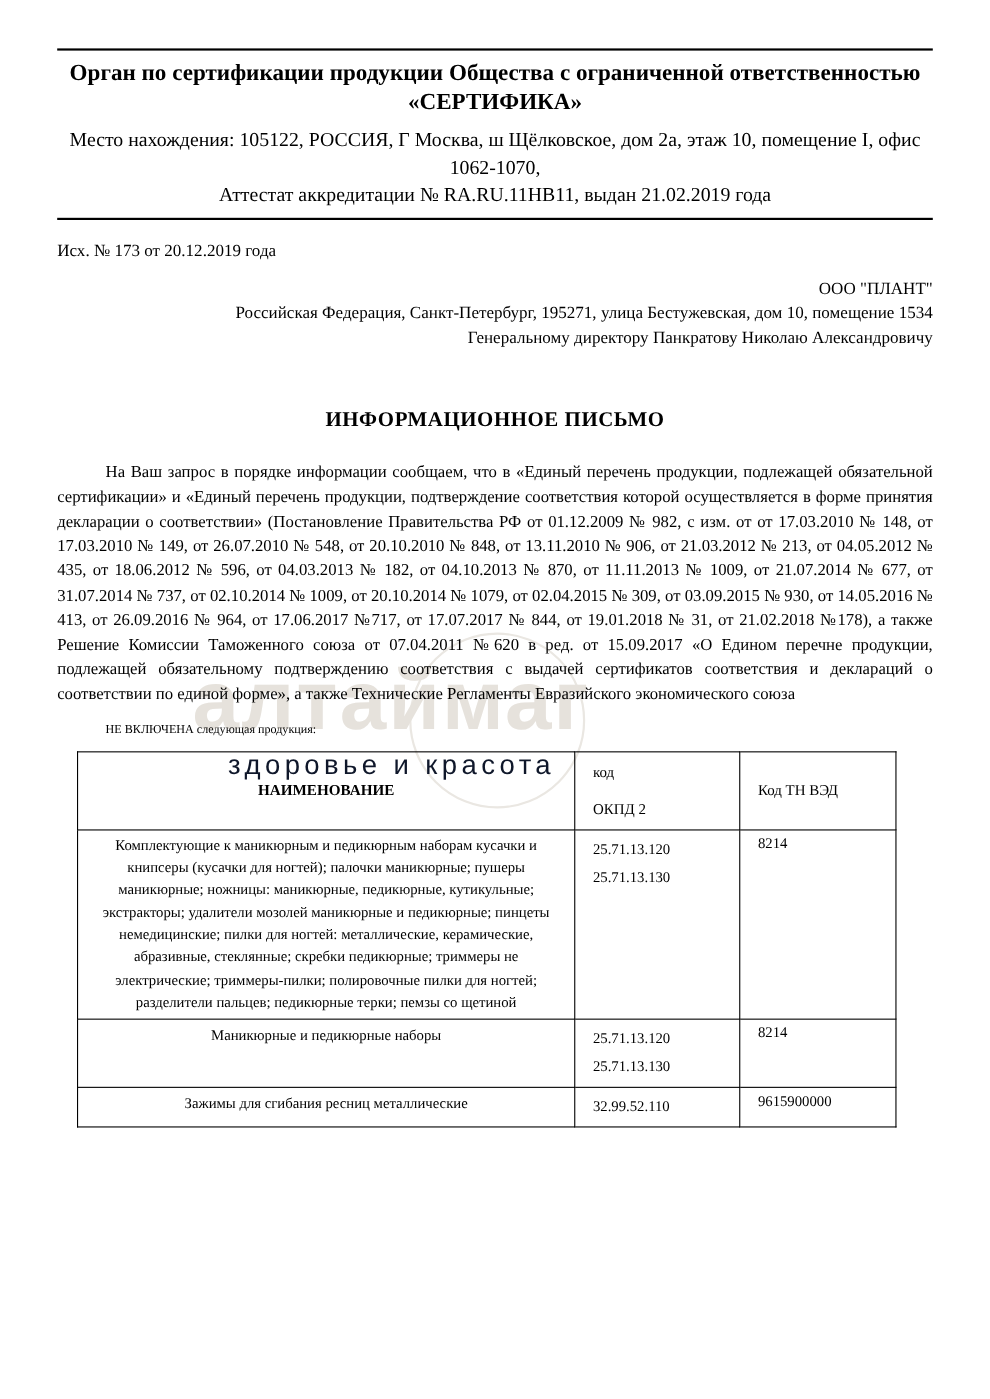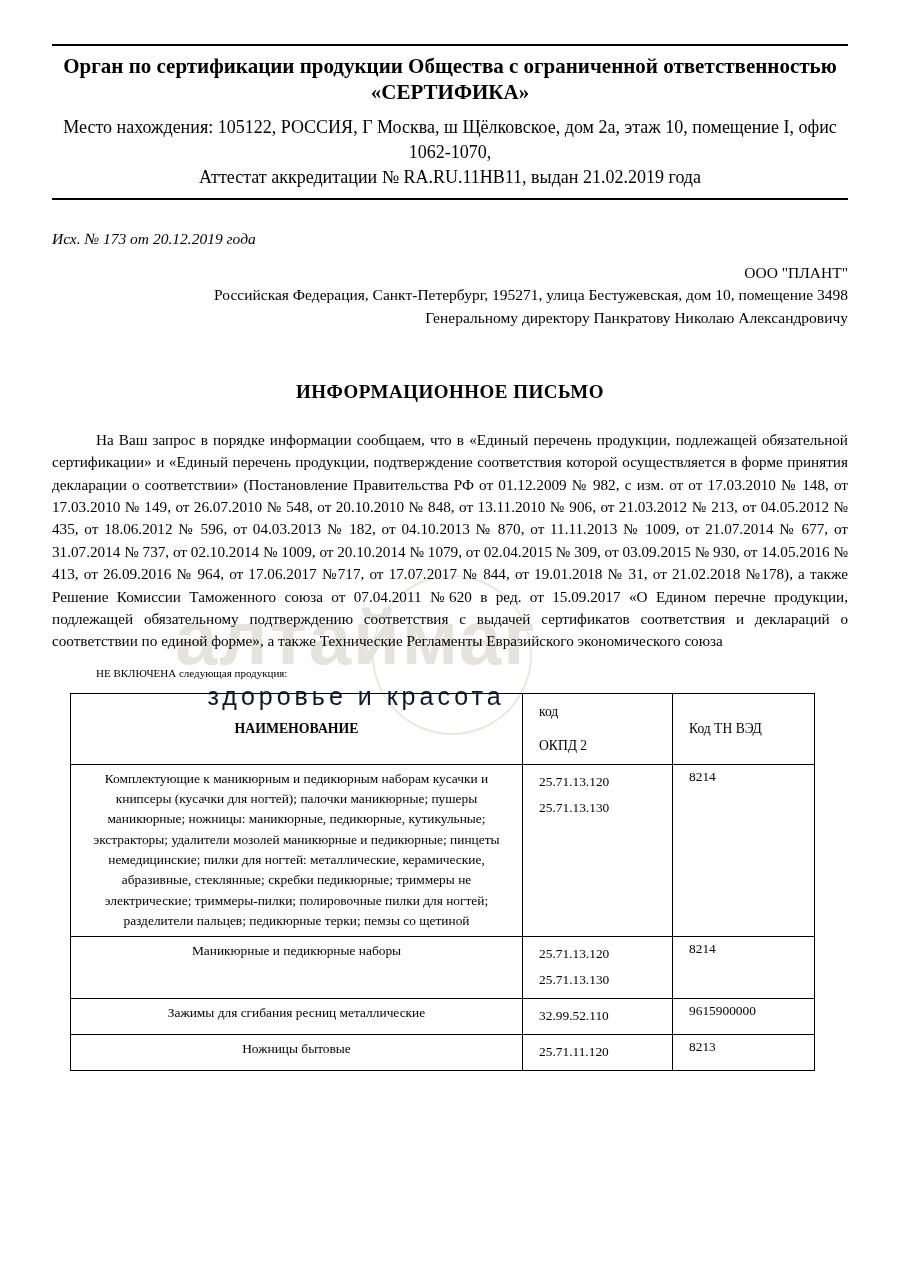--- a/index.html
+++ b/index.html
@@ -81,23 +81,22 @@
     margin: 4px 0 10px 0;
   }
   .org-line {
     text-align: center;
     font-size: 18px;
     line-height: 1.38;
   }
 
   
   .outgoing {
-    margin-top: 30px;
+    margin-top: 20px;
     font-size: 15.5px;
-    font-style: italic;
   }
   .addressee {
     margin-top: 14px;
     text-align: right;
     font-size: 15.5px;
     line-height: 1.45;
   }
 
   
   .doc-title {
@@ -189,21 +188,21 @@
       <div class="org-title">Орган по сертификации продукции Общества с ограниченной ответственностью «СЕРТИФИКА»</div>
       <div class="org-line">Место нахождения: 105122, РОССИЯ, Г Москва, ш Щёлковское, дом 2а, этаж 10, помещение I, офис 1062-1070,</div>
       <div class="org-line">Аттестат аккредитации № RA.RU.11НВ11, выдан 21.02.2019 года</div>
       <div class="hdr-rule-bottom"></div>
     </div>
 
     <div class="outgoing">Исх. № 173 от 20.12.2019 года</div>
 
     <div class="addressee">
       <div>ООО "ПЛАНТ"</div>
-      <div>Российская Федерация, Санкт-Петербург, 195271, улица Бестужевская, дом 10, помещение 3498</div>
+      <div>Российская Федерация, Санкт-Петербург, 195271, улица Бестужевская, дом 10, помещение 1534</div>
       <div>Генеральному директору Панкратову Николаю Александровичу</div>
     </div>
 
     <div class="doc-title">ИНФОРМАЦИОННОЕ ПИСЬМО</div>
 
     <div class="para">На Ваш запрос в порядке информации сообщаем, что в «Единый перечень продукции, подлежащей обязательной сертификации» и «Единый перечень продукции, подтверждение соответствия которой осуществляется в форме принятия декларации о соответствии» (Постановление Правительства РФ от 01.12.2009 № 982, с изм. от от 17.03.2010 № 148, от 17.03.2010 № 149, от 26.07.2010 № 548, от 20.10.2010 № 848, от 13.11.2010 № 906, от 21.03.2012 № 213, от 04.05.2012 № 435, от 18.06.2012 № 596, от 04.03.2013 № 182, от 04.10.2013 № 870, от 11.11.2013 № 1009, от 21.07.2014 № 677, от 31.07.2014 № 737, от 02.10.2014 № 1009, от 20.10.2014 № 1079, от 02.04.2015 № 309, от 03.09.2015 № 930, от 14.05.2016 № 413, от 26.09.2016 № 964, от 17.06.2017 №717, от 17.07.2017 № 844, от 19.01.2018 № 31, от 21.02.2018 №178), а также Решение Комиссии Таможенного союза от 07.04.2011 №620 в ред. от 15.09.2017 «О Едином перечне продукции, подлежащей обязательному подтверждению соответствия с выдачей сертификатов соответствия и деклараций о соответствии по единой форме», а также Технические Регламенты Евразийского экономического союза</div>
     <div class="para-notinc">НЕ ВКЛЮЧЕНА следующая продукция:</div>
 
     <table class="prod">
       <colgroup>
@@ -238,24 +237,17 @@
           </td>
           <td class="tn-cell">8214</td>
         </tr>
         <tr>
           <td class="name-cell">Зажимы для сгибания ресниц металлические</td>
           <td class="code-cell">
             <span>32.99.52.110</span>
           </td>
           <td class="tn-cell">9615900000</td>
         </tr>
-        <tr>
-          <td class="name-cell">Ножницы бытовые</td>
-          <td class="code-cell">
-            <span>25.71.11.120</span>
-          </td>
-          <td class="tn-cell">8213</td>
-        </tr>
       </tbody>
     </table>
 
   </div>
 </div>
 
 </body></html>

